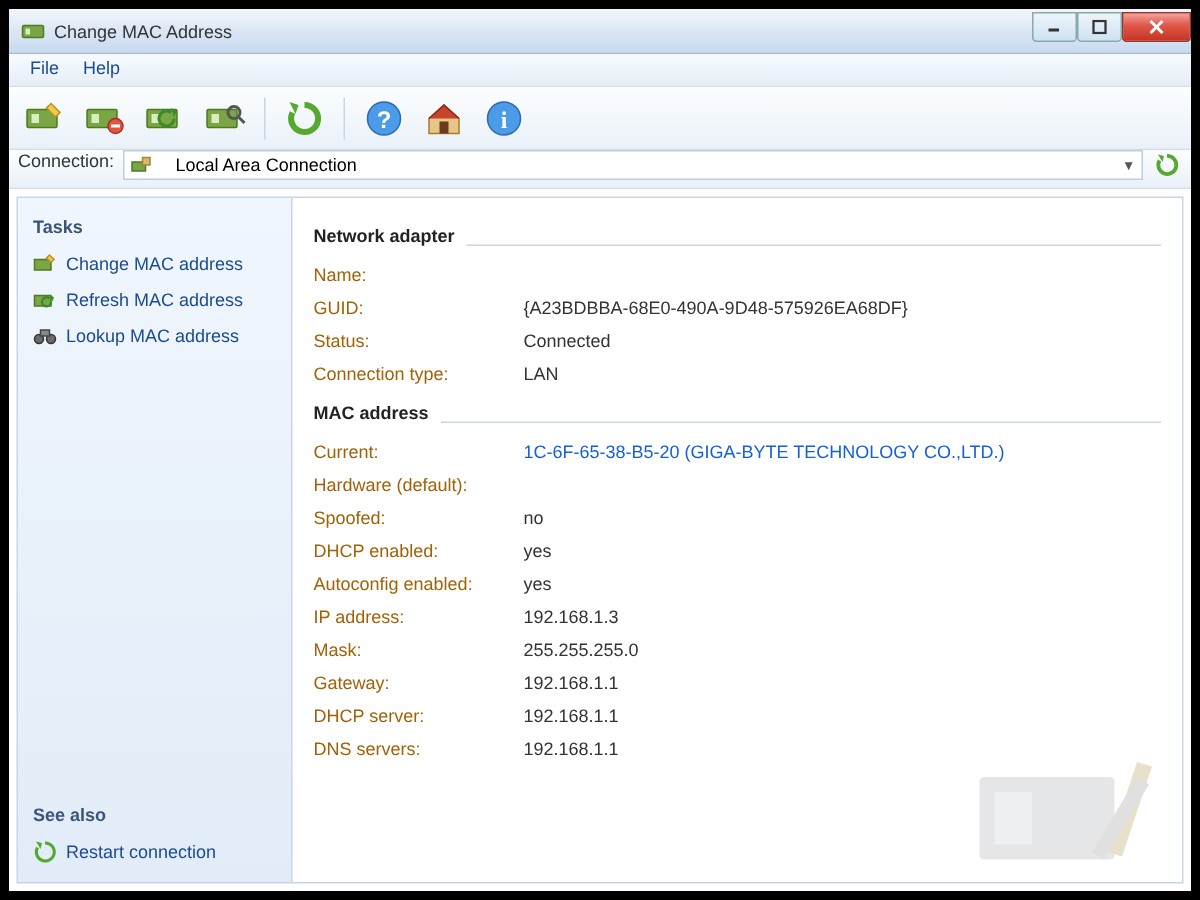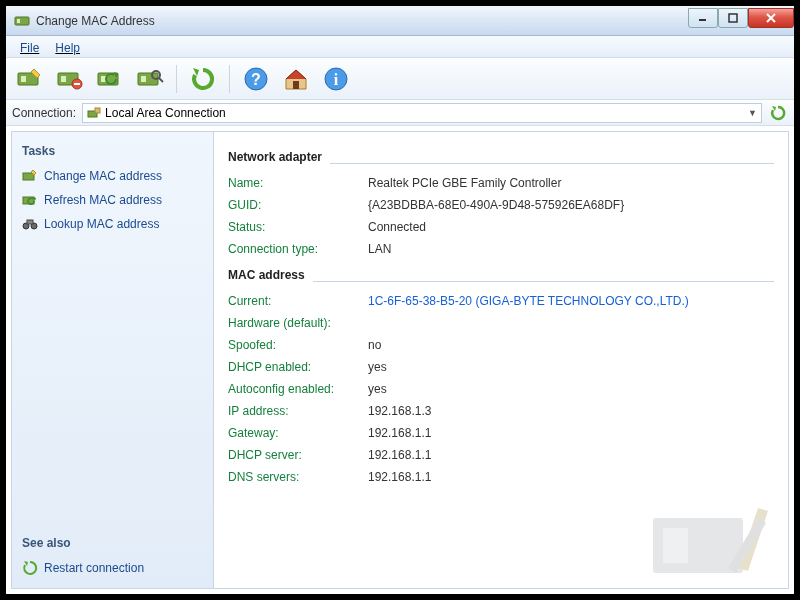--- a/index.html
+++ b/index.html
@@ -4,42 +4,42 @@
 <style>
   * { box-sizing: border-box; margin: 0; padding: 0; }
   body { font-family: 'Segoe UI', Tahoma, sans-serif; font-size: 12px; background: #fff; }
   .window { width: 800px; height: 600px; border: 6px solid #000000; display: flex; flex-direction: column; background: #fff; }
   .titlebar { height: 30px; background: linear-gradient(#f2f6fb, #dce7f5 50%, #c8daf0); display: flex; align-items: center; padding: 0 0 0 8px; border-bottom: 1px solid #a8b8cc; }
   .titlebar-icon { width: 16px; height: 16px; margin-right: 6px; }
   .titlebar-text { flex: 1; color: #333; font-size: 12px; }
   .win-controls { display: flex; height: 20px; margin-top: -5px; }
   .win-btn { width: 30px; height: 20px; border: 1px solid #8aa; background: linear-gradient(#eef5fb, #d0e2f3); display: flex; align-items: center; justify-content: center; margin-left: 0; border-radius: 0 0 3px 3px; font-size: 10px; color: #333; cursor: pointer; }
   .win-btn.close { width: 46px; background: linear-gradient(#f5a29b, #de5647 45%, #c73424); color: #fff; border-color: #9c3228; }
-  .menubar { height: 22px; background: linear-gradient(#f7fbff, #e5eef8); border-bottom: 1px solid #d4dde8; display: flex; align-items: flex-end; padding: 0 6px; text-decoration: underline; }
+  .menubar { height: 22px; background: linear-gradient(#f7fbff, #e5eef8); border-bottom: 1px solid #d4dde8; display: flex; align-items: flex-start; padding: 0 6px; }
   .menu-item { color: #1b4b8f; padding: 2px 8px; cursor: pointer; }
   .toolbar { height: 42px; background: linear-gradient(#fcfeff, #eaf1f9); border-bottom: 1px solid #d4dde8; display: flex; align-items: center; padding: 0 6px; gap: 4px; }
   .tb-btn { width: 36px; height: 34px; border: 1px solid transparent; border-radius: 3px; display: flex; align-items: center; justify-content: center; cursor: pointer; }
   .tb-sep { width: 1px; height: 28px; background: #c8d5e4; margin: 0 4px; }
-  .connbar { height: 26px; background: linear-gradient(#fcfeff, #eaf1f9); border-bottom: 1px solid #d4dde8; display: flex; align-items: center; padding: 0 6px; gap: 6px; }
+  .connbar { height: 26px; background: linear-gradient(#fcfeff, #eaf1f9); border-bottom: 1px solid #d4dde8; display: flex; align-items: flex-start; padding: 0 6px; gap: 6px; }
   .connbar-label { color: #333; }
-  .conn-dd { flex: 1; height: 20px; background: #fff; border: 1px solid #c0cddc; display: flex; align-items: center; padding: 0 4px; }
+  .conn-dd { flex: 1; height: 20px; background: #fff; border: 1px solid #c0cddc; display: flex; align-items: center; padding: 0 4px; gap: 12px; }
   .conn-dd-icon { width: 14px; height: 14px; margin-right: 4px; }
   .conn-dd-text { flex: 1; }
   .conn-dd-arrow { font-size: 9px; color: #555; }
   .refresh-btn { width: 20px; height: 20px; display: flex; align-items: center; justify-content: center; cursor: pointer; }
   .body { flex: 1; display: flex; overflow: hidden; border-top: 1px solid #fff; margin: 5px; border: 1px solid #c8d5e4; }
-  .sidebar { width: 202px; background: linear-gradient(#f0f6fd, #e2ecf8); border-right: 1px solid #c8d5e4; padding: 8px 8px; display: flex; flex-direction: column; }
+  .sidebar { width: 183px; background: linear-gradient(#f0f6fd, #e2ecf8); border-right: 1px solid #c8d5e4; padding: 8px 8px; display: flex; flex-direction: column; }
   .side-hdr { font-weight: bold; color: #3a5578; margin: 4px 2px 6px 2px; }
   .side-item { display: flex; align-items: center; gap: 6px; color: #1b4b8f; padding: 4px 2px; cursor: pointer; }
   .side-spacer { flex: 1; }
   .content { flex: 1; padding: 10px 14px; position: relative; overflow: auto; }
   .section-hdr { font-weight: bold; color: #222; margin: 8px 0 8px 0; display: flex; align-items: flex-end; gap: 8px; }
   .section-hdr .line { flex: 1; height: 1px; background: #c8d5e4; }
   .kv-row { display: flex; padding: 4px 0; }
-  .kv-key { width: 140px; color: #15803d; }
+  .kv-key { width: 140px; color: #a16207; }
   .kv-val { color: #333; }
   .kv-val.link { color: #1560d6; }
   .bg-decor { position: absolute; right: 0; bottom: 0; width: 140px; height: 120px; opacity: 0.25; pointer-events: none; }
   
   .ico { width: 16px; height: 16px; display: inline-block; }
   .ico-tb { width: 28px; height: 28px; }
 </style>
 </head>
 <body>
 
@@ -201,21 +201,20 @@
     </div>
 
     <div class="content">
 
       <div class="section-hdr">
         <span>Network adapter</span>
           <div class="line"></div>
       </div>
       <div class="kv-row">
           <div class="kv-key">Name:</div>
-          <div class="kv-val">Realtek PCIe GBE Family Controller</div>
         </div>
       <div class="kv-row">
           <div class="kv-key">GUID:</div>
           <div class="kv-val">{A23BDBBA-68E0-490A-9D48-575926EA68DF}</div>
         </div>
       <div class="kv-row">
           <div class="kv-key">Status:</div>
           <div class="kv-val">Connected</div>
         </div>
       <div class="kv-row">
@@ -244,20 +243,24 @@
           <div class="kv-key">DHCP enabled:</div>
           <div class="kv-val">yes</div>
         </div>
       <div class="kv-row">
           <div class="kv-key">Autoconfig enabled:</div>
           <div class="kv-val">yes</div>
         </div>
       <div class="kv-row">
           <div class="kv-key">IP address:</div>
           <div class="kv-val">192.168.1.3</div>
+        </div>
+      <div class="kv-row">
+          <div class="kv-key">Mask:</div>
+          <div class="kv-val">255.255.255.0</div>
         </div>
       <div class="kv-row">
           <div class="kv-key">Gateway:</div>
           <div class="kv-val">192.168.1.1</div>
         </div>
       <div class="kv-row">
           <div class="kv-key">DHCP server:</div>
           <div class="kv-val">192.168.1.1</div>
         </div>
       <div class="kv-row">

